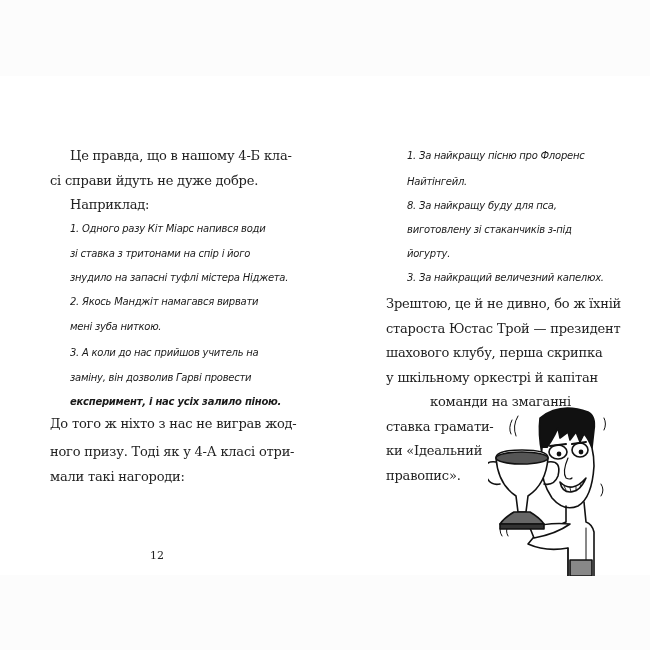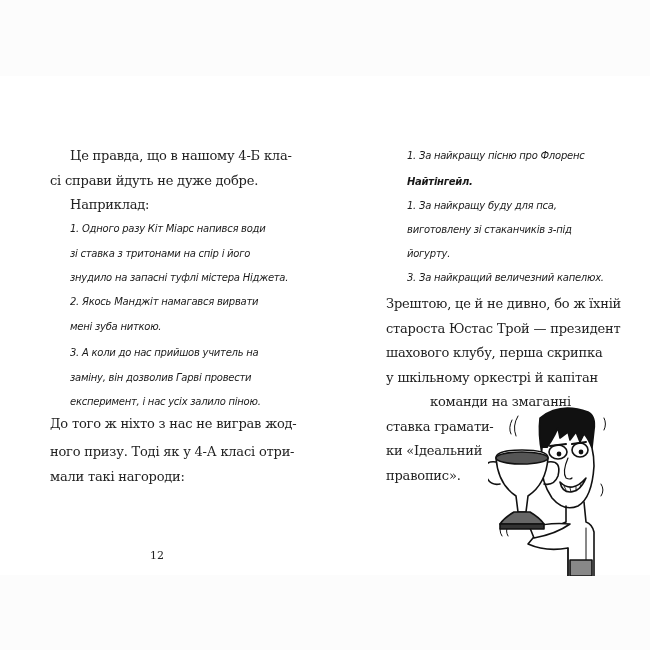--- a/index.html
+++ b/index.html
@@ -38,31 +38,31 @@
     <div class="line serif" style="left:70px;top:72px;">Це правда, що в нашому 4-Б кла-</div>
     <div class="line serif" style="left:50px;top:97px;">сі справи йдуть не дуже добре.</div>
     <div class="line serif" style="left:70px;top:121px;">Наприклад:</div>
     <div class="line hand" style="left:70px;top:147px;">1. Одного разу Кіт Міарс напився води</div>
     <div class="line hand" style="left:70px;top:172px;">зі ставка з тритонами на спір і його</div>
     <div class="line hand" style="left:70px;top:196px;">знудило на запасні туфлі містера Ніджета.</div>
     <div class="line hand" style="left:70px;top:220px;">2. Якось Манджіт намагався вирвати</div>
     <div class="line hand" style="left:70px;top:245px;">мені зуба ниткою.</div>
     <div class="line hand" style="left:70px;top:271px;">3. А коли до нас прийшов учитель на</div>
     <div class="line hand" style="left:70px;top:296px;">заміну, він дозволив Гарві провести</div>
-    <div class="line hand" style="left:70px;top:320px;">експеримент, і нас усіх залило піною.</div>
+    <div class="line hand" style="left:70px;top:320px;font-weight:bold;">експеримент, і нас усіх залило піною.</div>
     <div class="line serif" style="left:50px;top:340px;">До того ж ніхто з нас не виграв жод-</div>
     <div class="line serif" style="left:50px;top:368px;">ного призу. Тоді як у 4-А класі отри-</div>
     <div class="line serif" style="left:50px;top:393px;">мали такі нагороди:</div>
     <div class="pageno" style="top:473px;">12</div>
   </div>
 
   <div>
     <div class="line hand" style="left:407px;top:74px;">1. За найкращу пісню про Флоренс</div>
-    <div class="line hand" style="left:407px;top:100px;font-weight:bold;">Найтінгейл.</div>
-    <div class="line hand" style="left:407px;top:124px;">1. За найкращу буду для пса,</div>
+    <div class="line hand" style="left:407px;top:100px;">Найтінгейл.</div>
+    <div class="line hand" style="left:407px;top:124px;">8. За найкращу буду для пса,</div>
     <div class="line hand" style="left:407px;top:148px;">виготовлену зі стаканчиків з-під</div>
     <div class="line hand" style="left:407px;top:172px;">йогурту.</div>
     <div class="line hand" style="left:407px;top:196px;">3. За найкращий величезний капелюх.</div>
     <div class="line serif" style="left:386px;top:220px;">Зрештою, це й не дивно, бо ж їхній</div>
     <div class="line serif" style="left:386px;top:245px;">староста Юстас Трой — президент</div>
     <div class="line serif" style="left:386px;top:269px;">шахового клубу, перша скрипка</div>
     <div class="line serif" style="left:386px;top:294px;">у шкільному оркестрі й капітан</div>
     <div class="line serif" style="left:386px;top:318px;margin-left:44px;">команди на змаганні</div>
     <div class="line serif" style="left:386px;top:343px;">ставка грамати-</div>
     <div class="line serif" style="left:386px;top:367px;">ки «Ідеальний</div>

